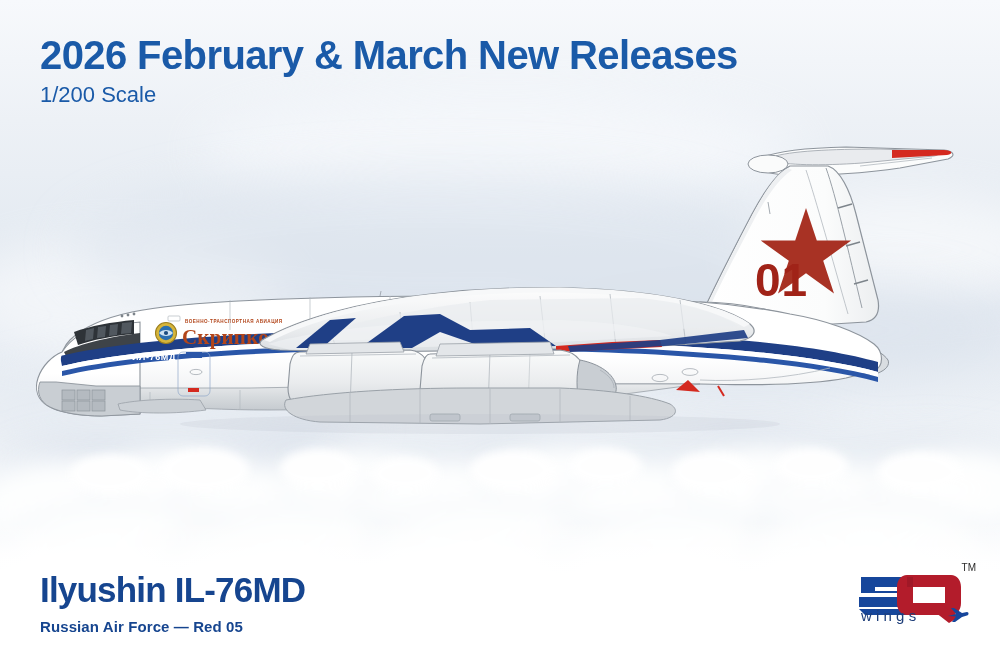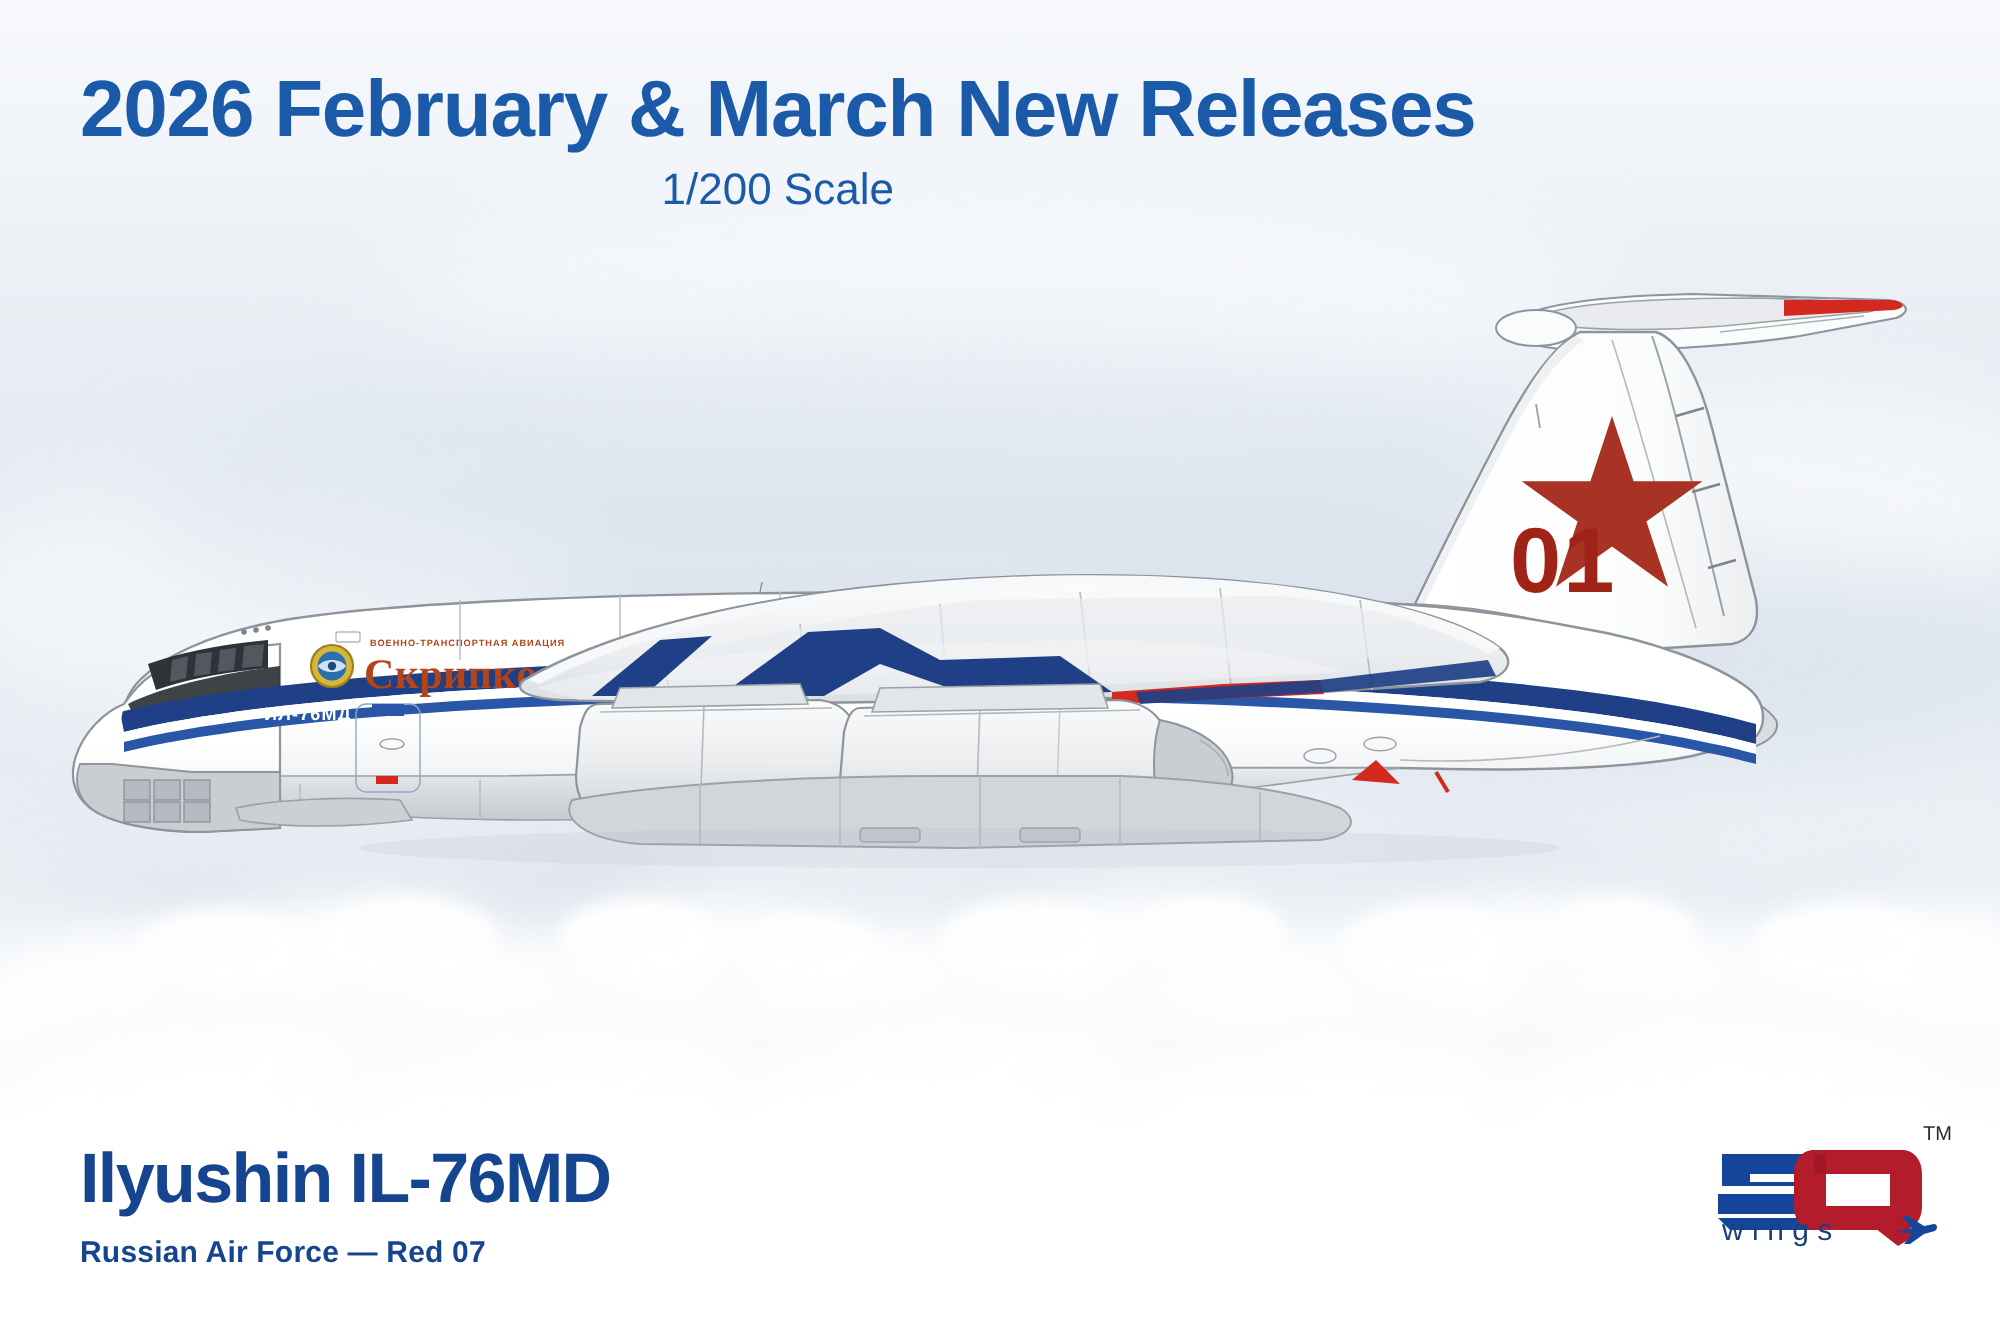--- a/index.html
+++ b/index.html
@@ -28,21 +28,21 @@
   
   .cloudlayer{position:absolute;left:0;top:0;width:1000px;height:667px;pointer-events:none;}
 
   
   .hdr{position:absolute;left:40px;top:34px;z-index:40;}
   .hdr-title{
     font-size:40px;font-weight:bold;color:#1a5aa8;letter-spacing:-0.6px;
     line-height:1.05;white-space:nowrap;
   }
   .hdr-sub{
-    font-size:22px;color:#1a5aa8;margin-top:6px;letter-spacing:0px;text-align:center;
+    font-size:22px;color:#1a5aa8;margin-top:6px;letter-spacing:0px;
   }
 
   
   .ftr{position:absolute;left:40px;top:556px;z-index:40;margin-top:16px;}
   .ftr-title{
     font-size:35px;font-weight:bold;color:#16458f;letter-spacing:-0.8px;
     line-height:1.05;white-space:nowrap;
   }
   .ftr-sub{
     font-size:15px;font-weight:bold;color:#16458f;margin-top:9px;letter-spacing:0.1px;
@@ -510,21 +510,21 @@
     <ellipse cx="480" cy="424" rx="300" ry="10" fill="#aeb6bf" opacity="0.16"></ellipse>
   </svg>
 
   <div class="hdr">
     <div class="hdr-title">2026 February &amp; March New Releases</div>
     <div class="hdr-sub">1/200 Scale</div>
   </div>
 
   <div class="ftr">
     <div class="ftr-title">Ilyushin IL-76MD</div>
-    <div class="ftr-sub">Russian Air Force — Red 07</div>
+    <div class="ftr-sub">Russian Air Force — Red 05</div>
   </div>
 
   <div class="logo">
     <svg viewBox="0 0 120 72" width="120" height="72">
 
       <path d="M6,14 L58,14 L58,24 L20,24 L20,28 L58,28 L58,44 L4,44 L4,34 L44,34 L44,30 L6,30 Z" fill="#16469b"></path>
       <path d="M4,46 L58,46 L58,52 L10,52 Z" fill="#16469b"></path>
 
       <path d="M52,12 L96,12 C102,12 106,17 106,24 L106,40
                C106,47 102,52 96,52 L52,52 C46,52 42,47 42,40

